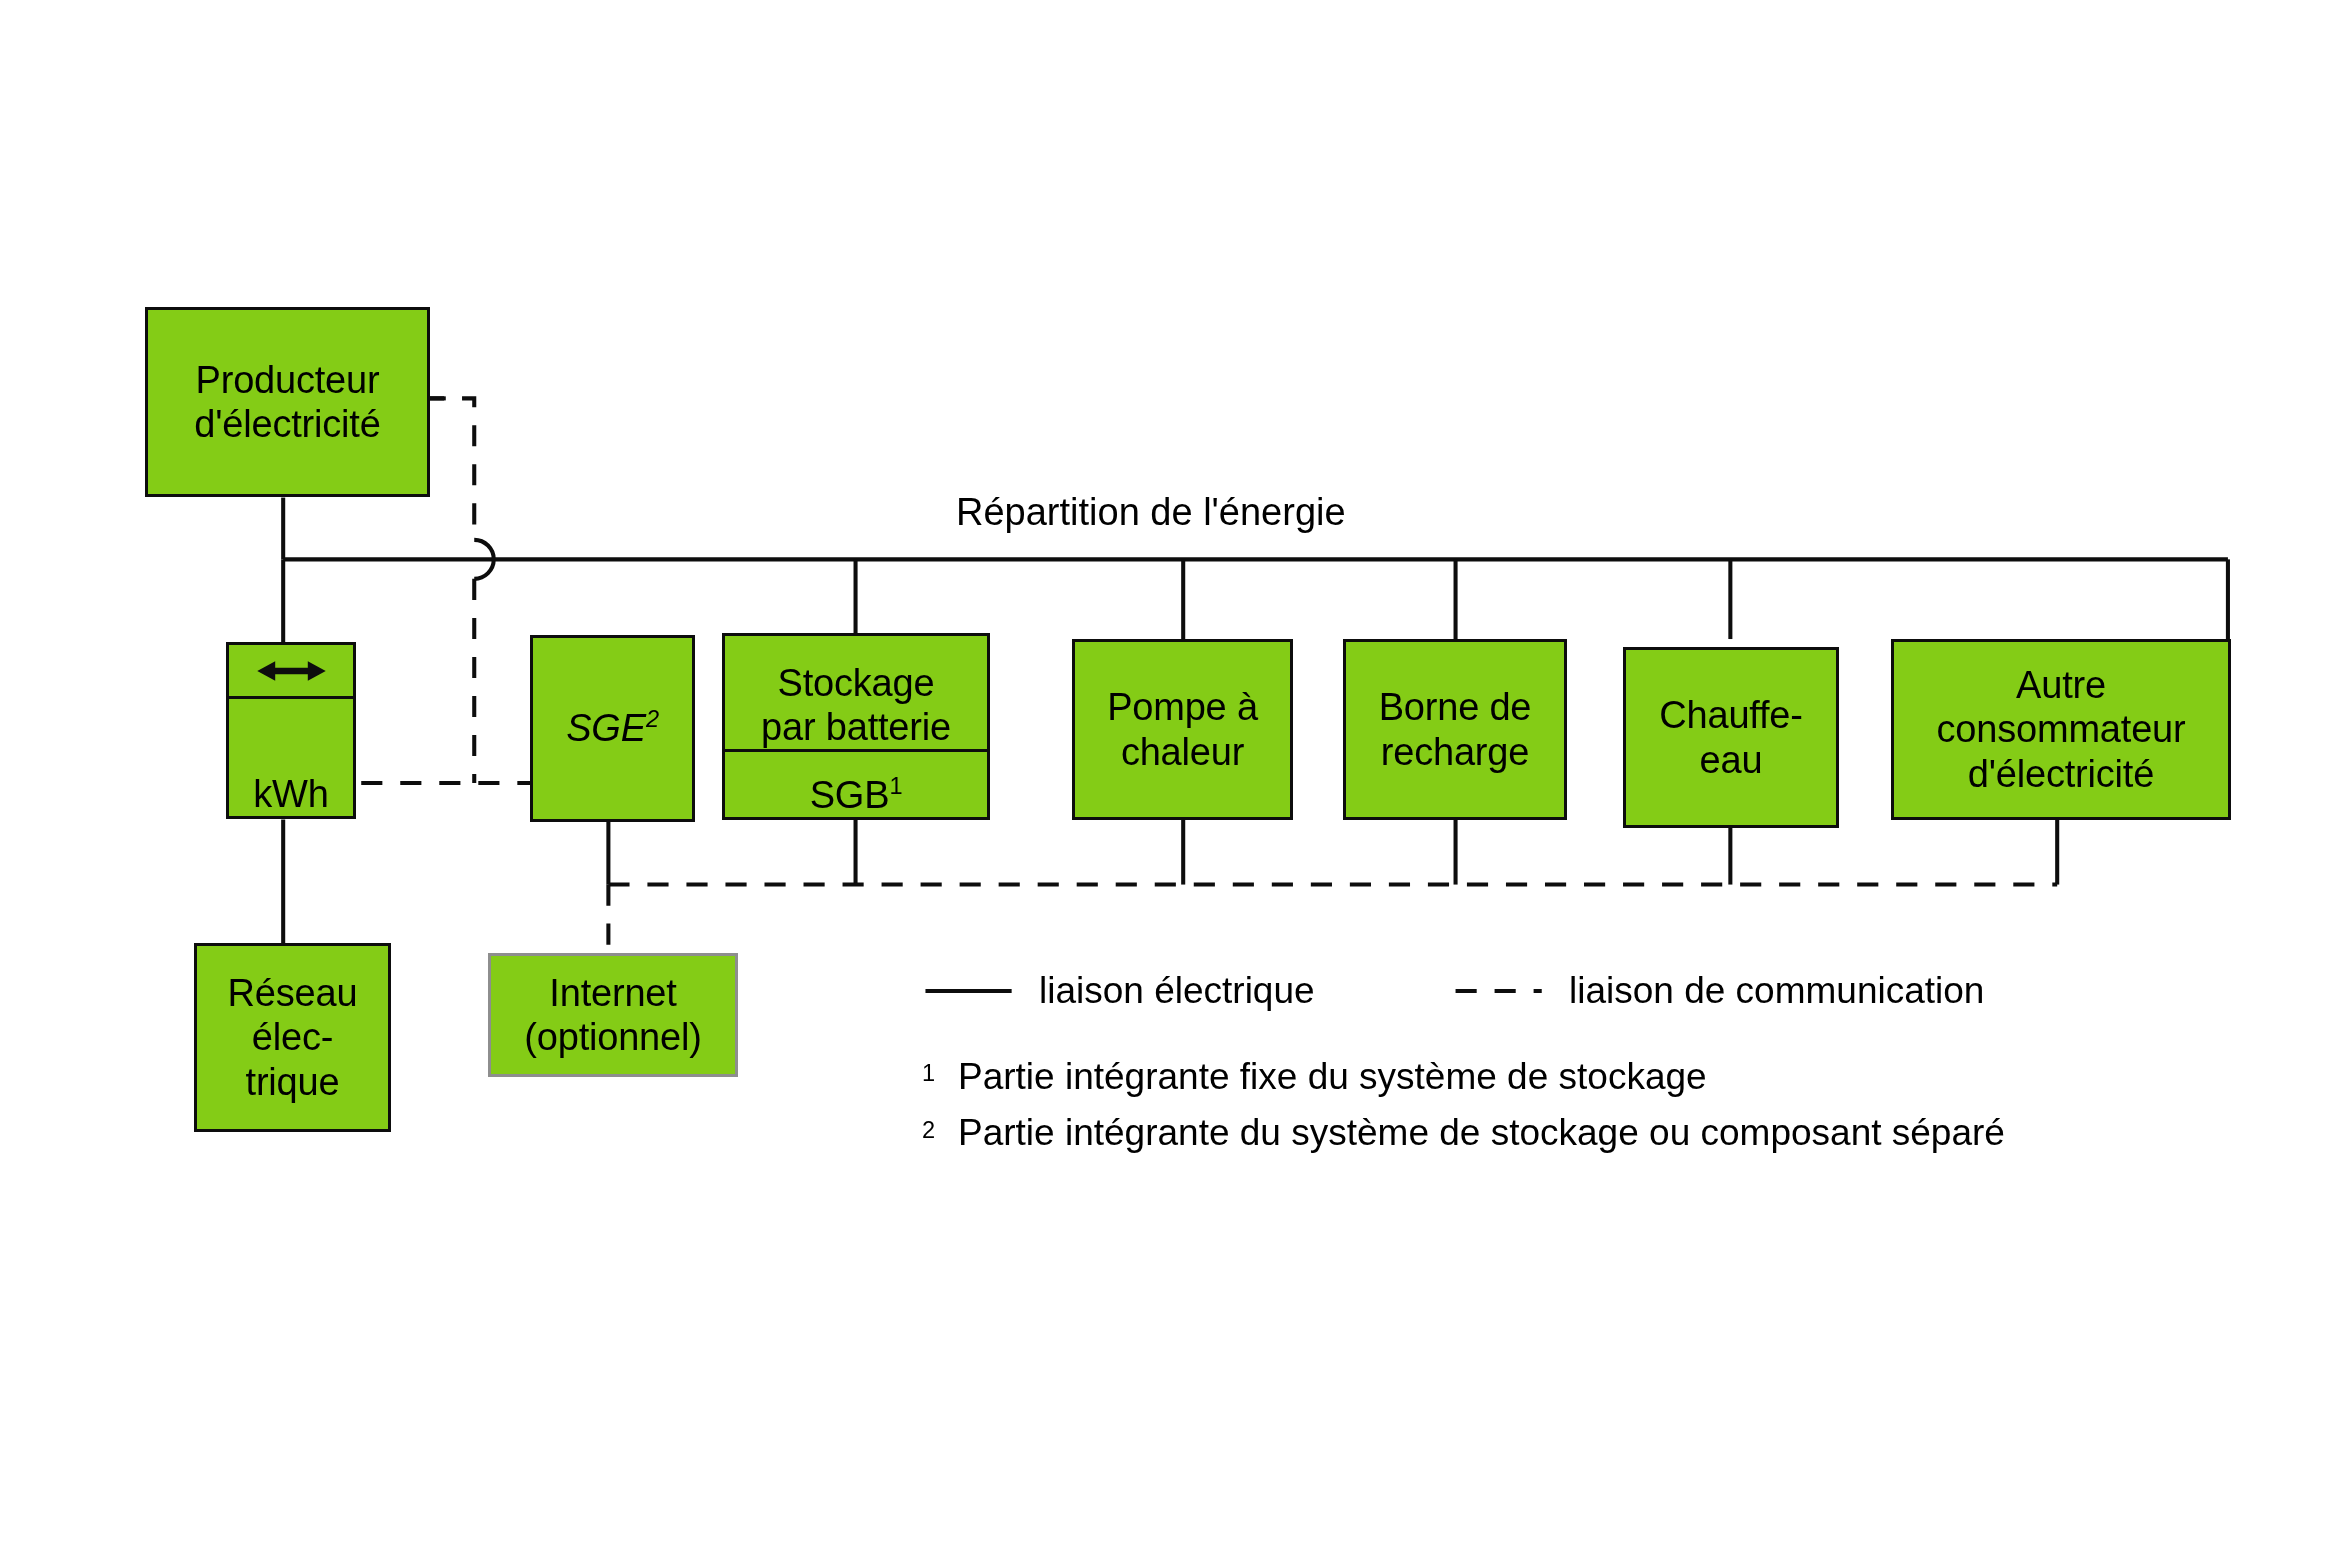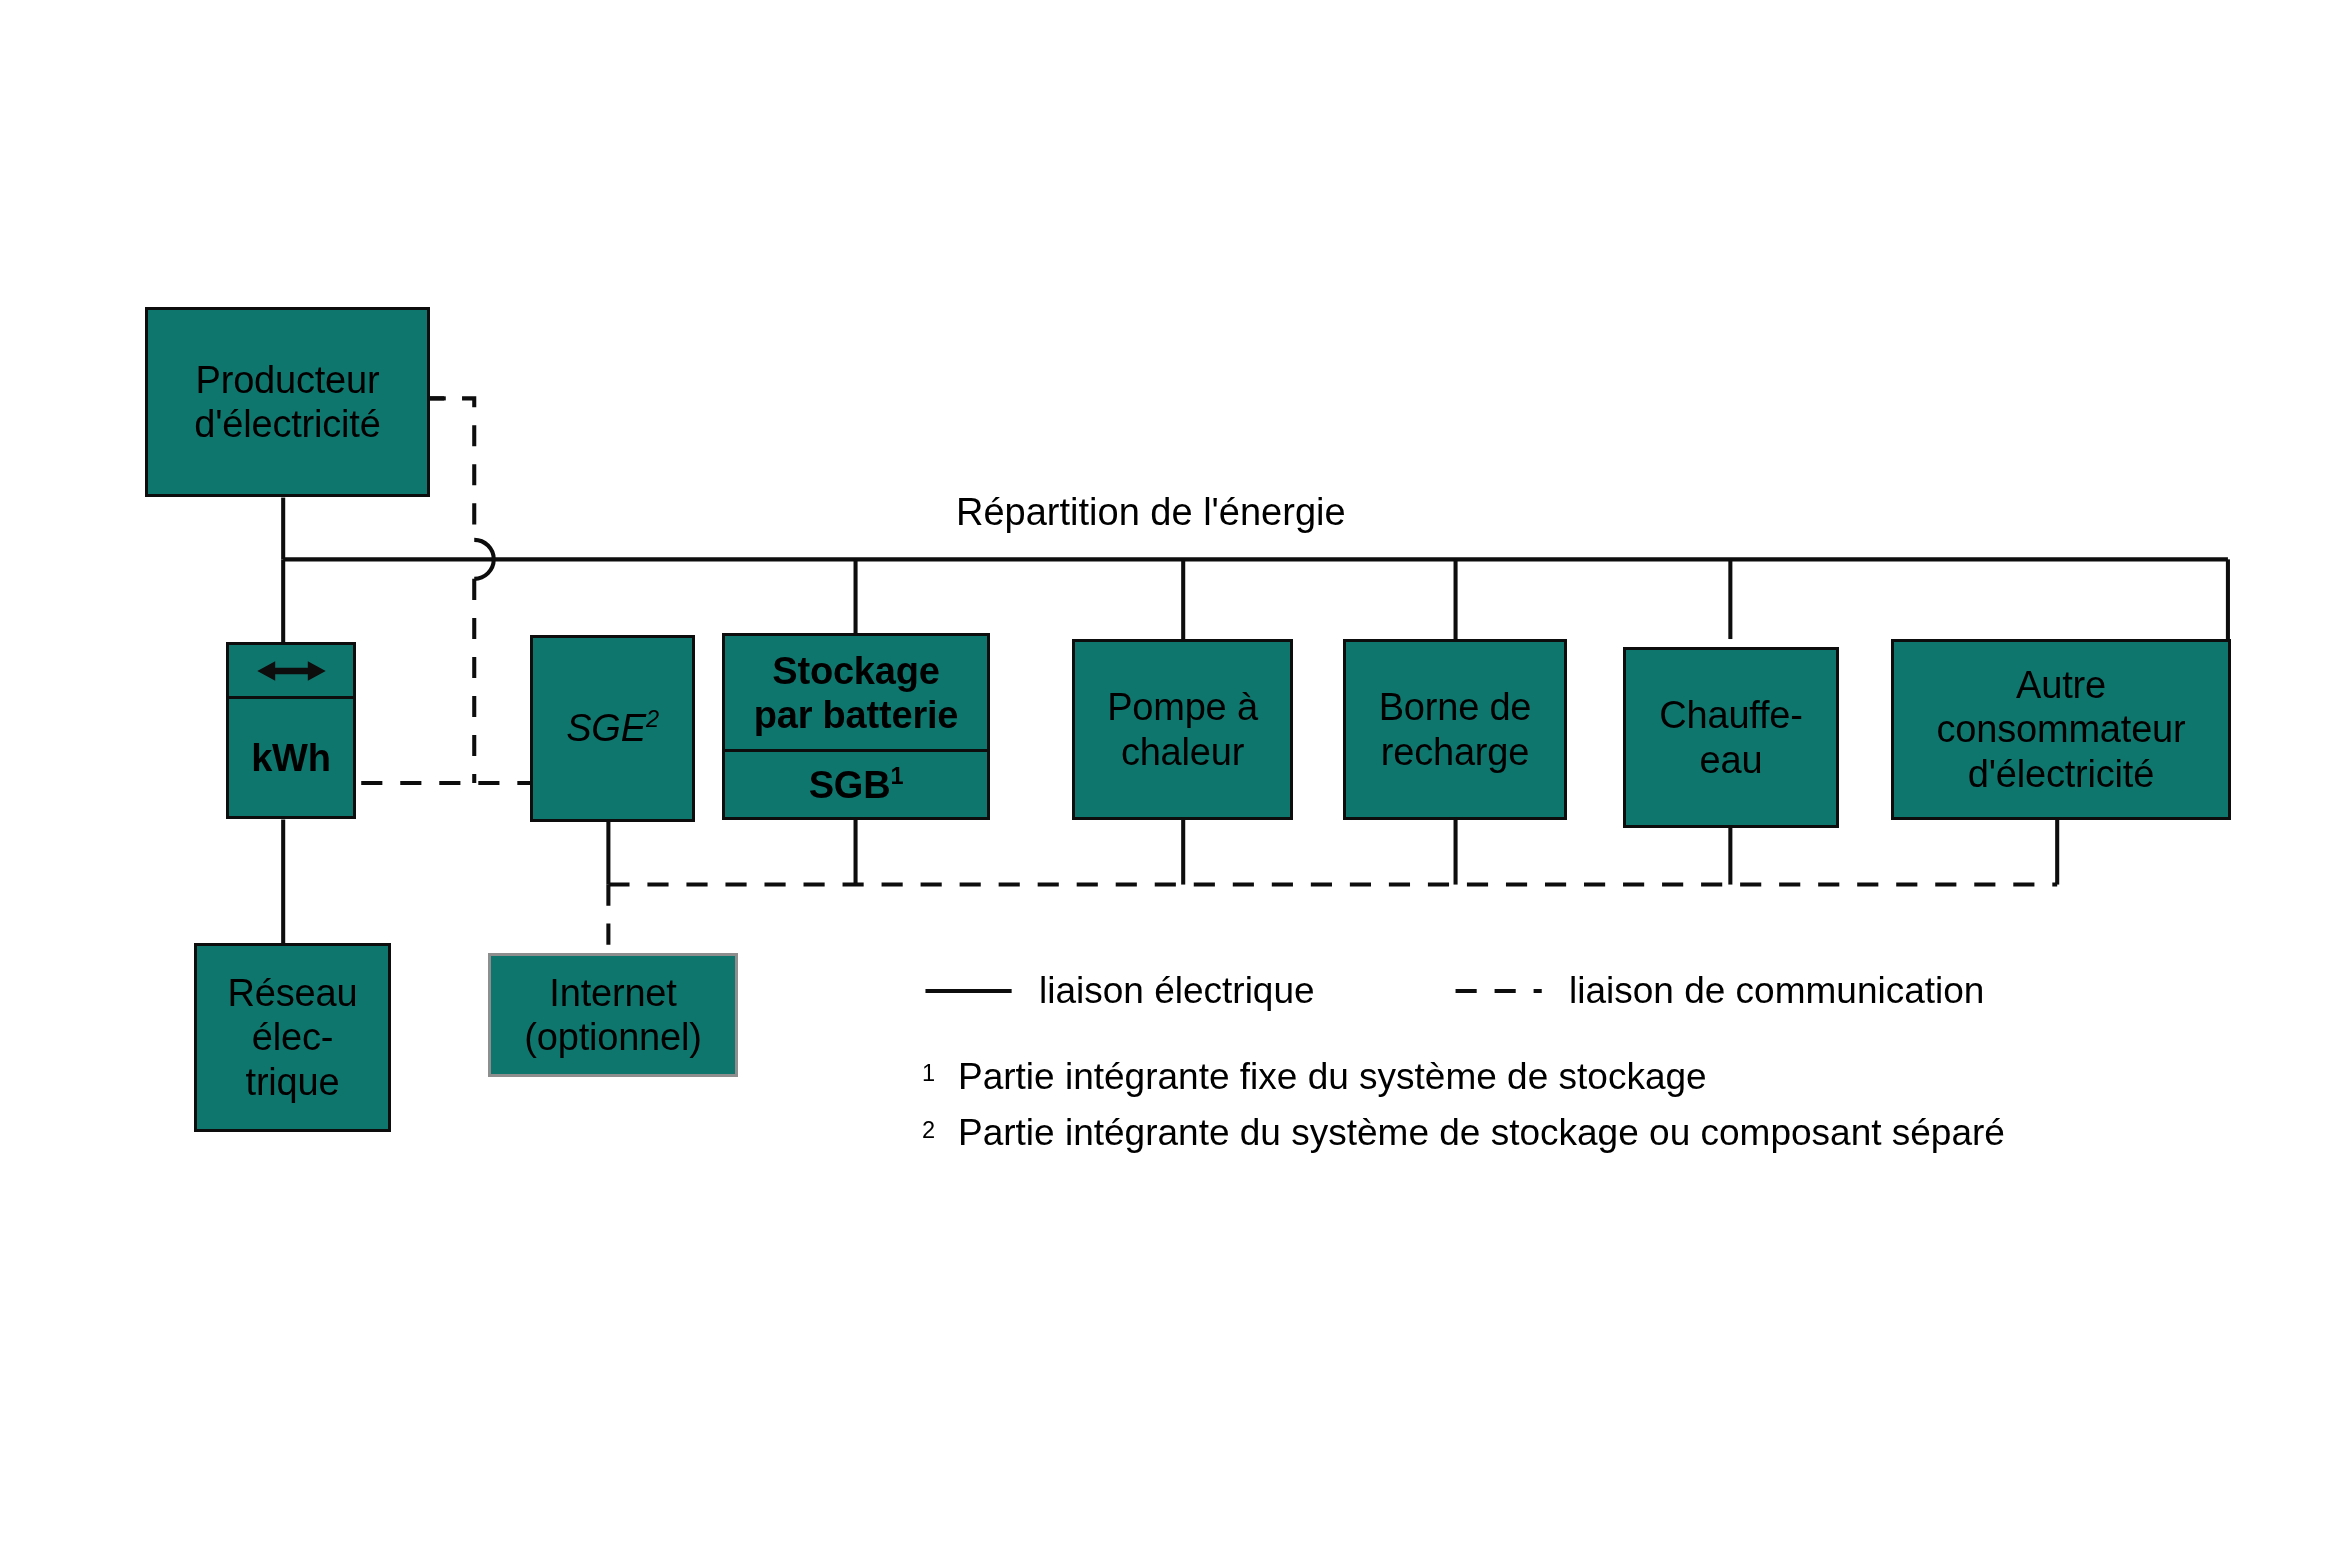--- a/index.html
+++ b/index.html
@@ -23,44 +23,43 @@
   svg.layer {
     position: absolute;
     left: 0;
     top: 0;
     width: 2342px;
     height: 1561px;
   }
   .box {
     position: absolute;
     box-sizing: border-box;
-    background: #0f766e;
+    background: #84cc16;
     border: 3.3px solid #0d0d0d;
     display: flex;
     flex-direction: column;
     align-items: center;
     justify-content: center;
     text-align: center;
     line-height: 1.16;
   }
   .box-soft { border-color: #8e8e8e; border-width: 3.3px; }
   .box-label {
     display: block;
     white-space: pre-line;
     font-size: 38px;
     letter-spacing: -0.2px;
   }
   .cell {
     box-sizing: border-box;
     width: 100%;
     display: flex;
-    align-items: center;
+    align-items: flex-end;
     justify-content: center;
     text-align: center;
-    font-weight: bold;
   }
   .cell-divider { border-top: 3.3px solid #0d0d0d; }
   sup {
     font-size: 0.62em;
     vertical-align: super;
     line-height: 0;
   }
   .free-text {
     position: absolute;
     white-space: pre;

